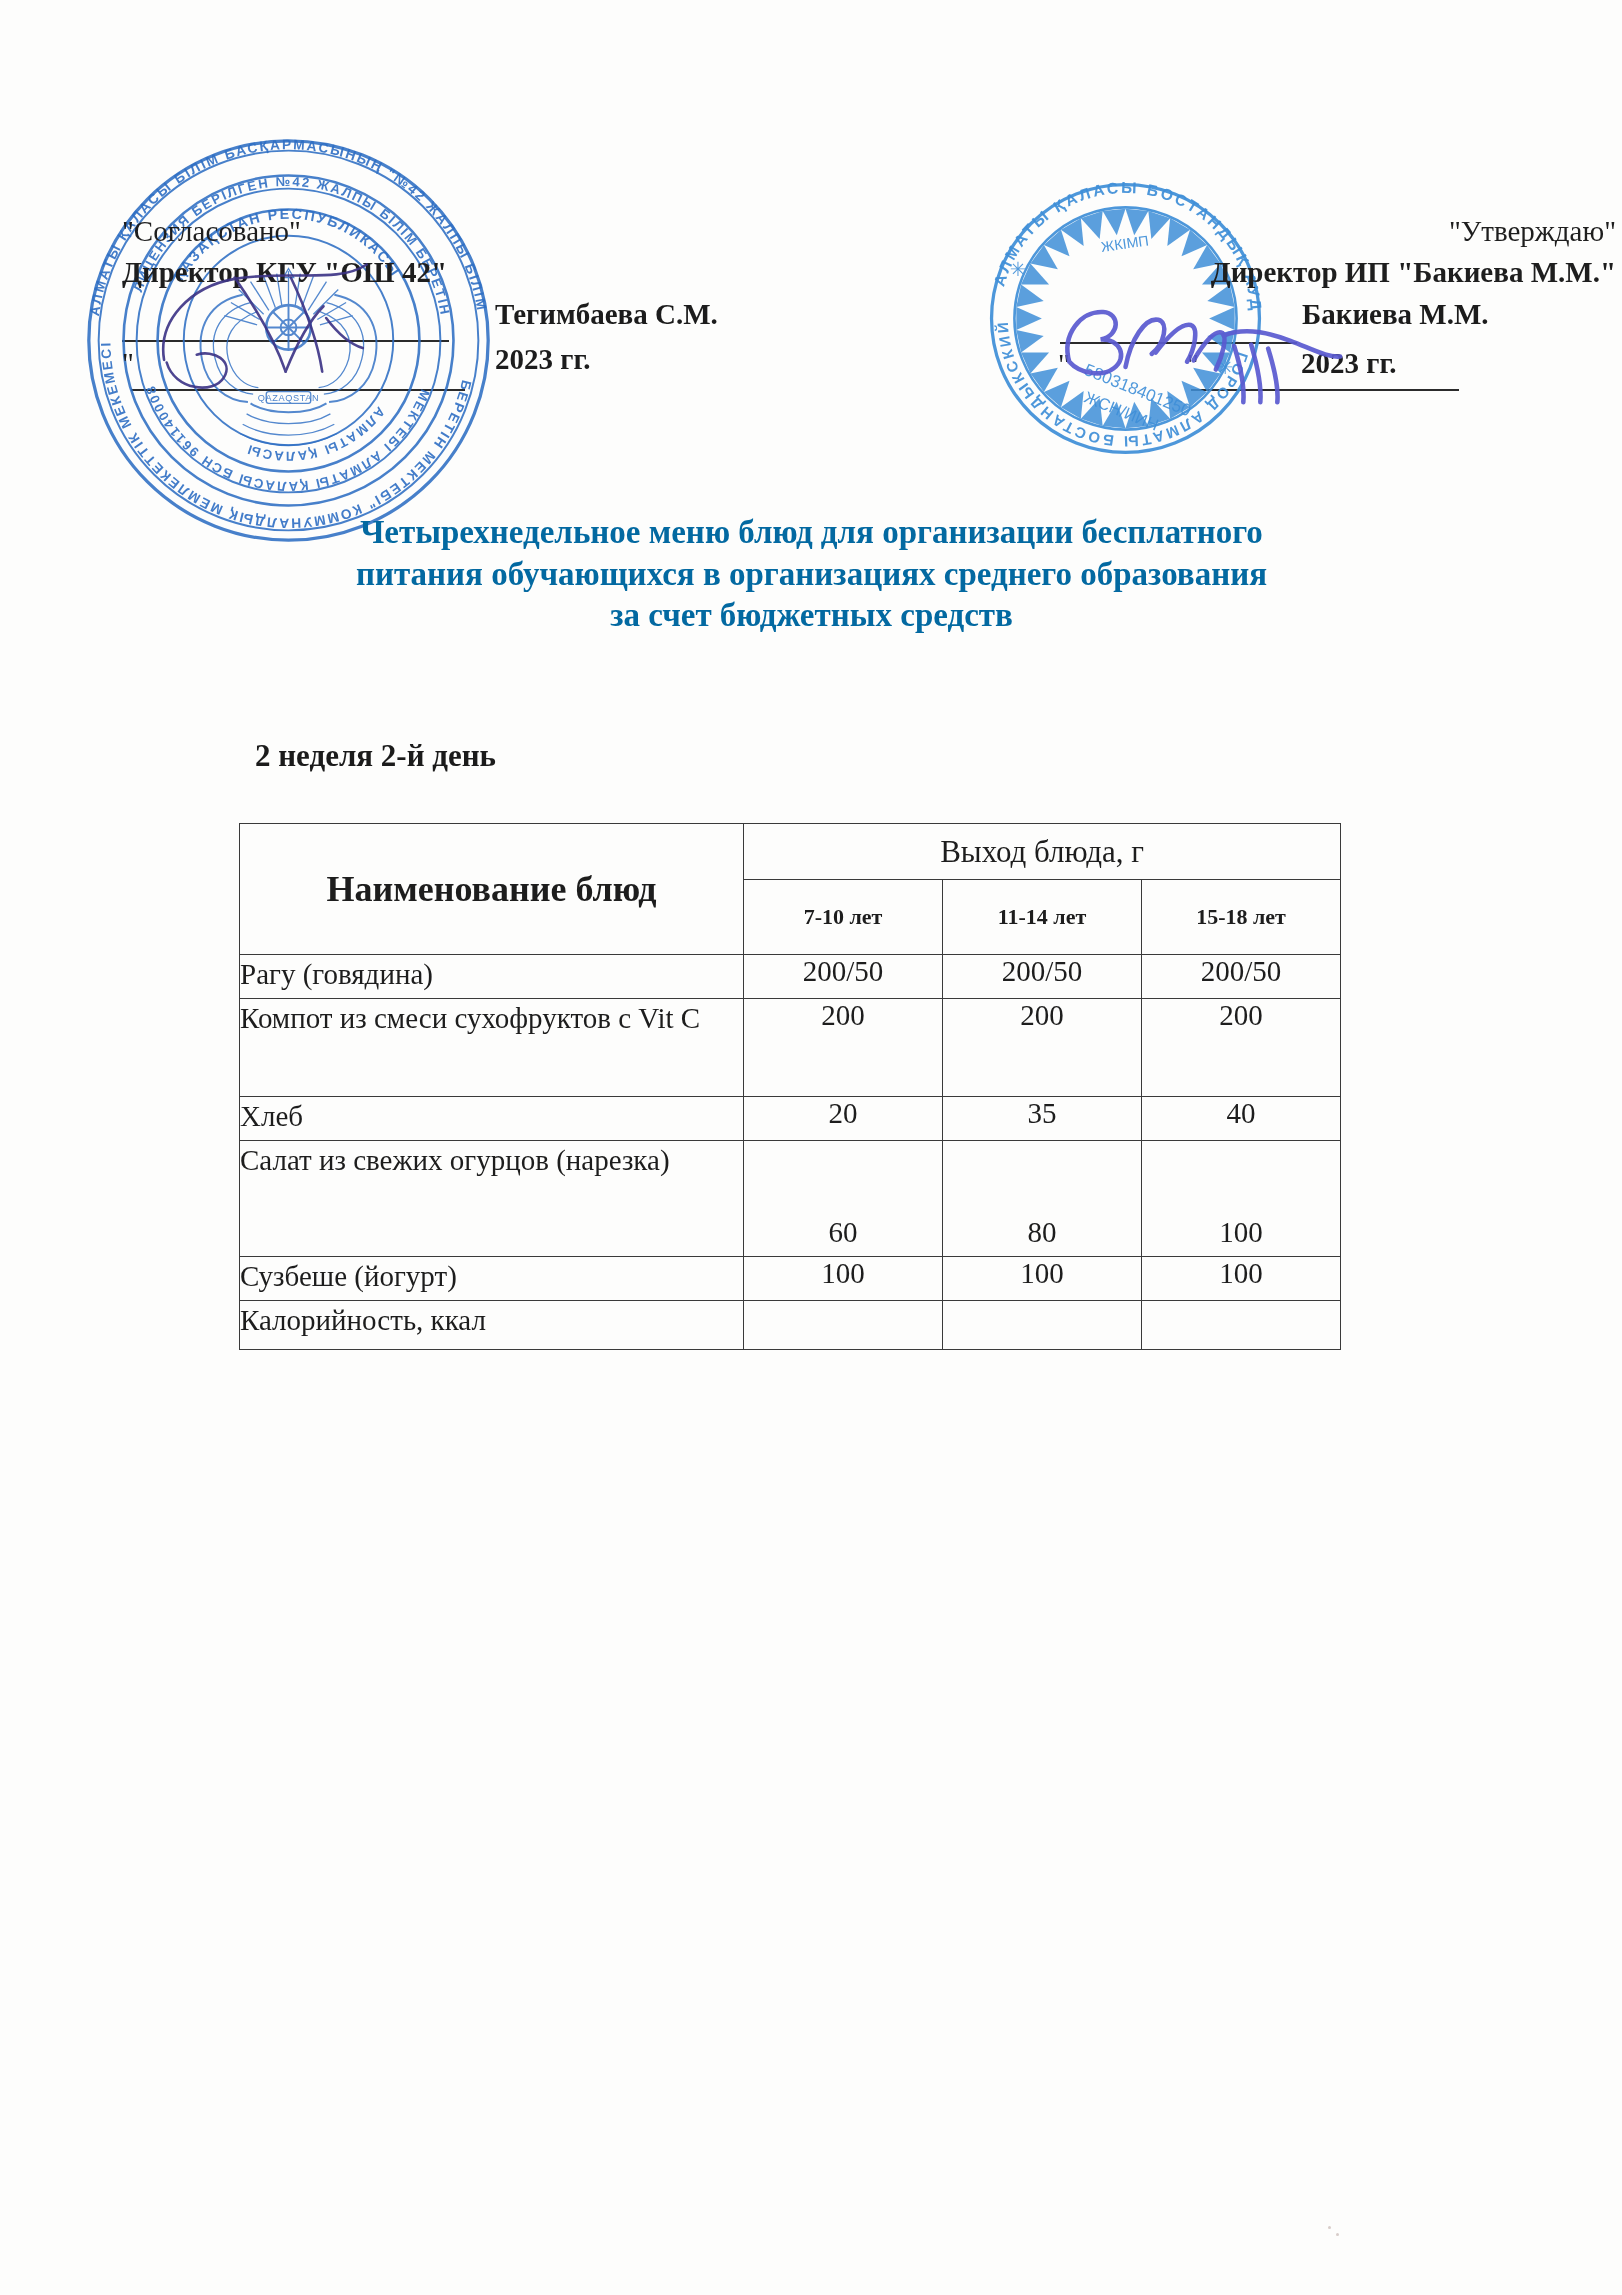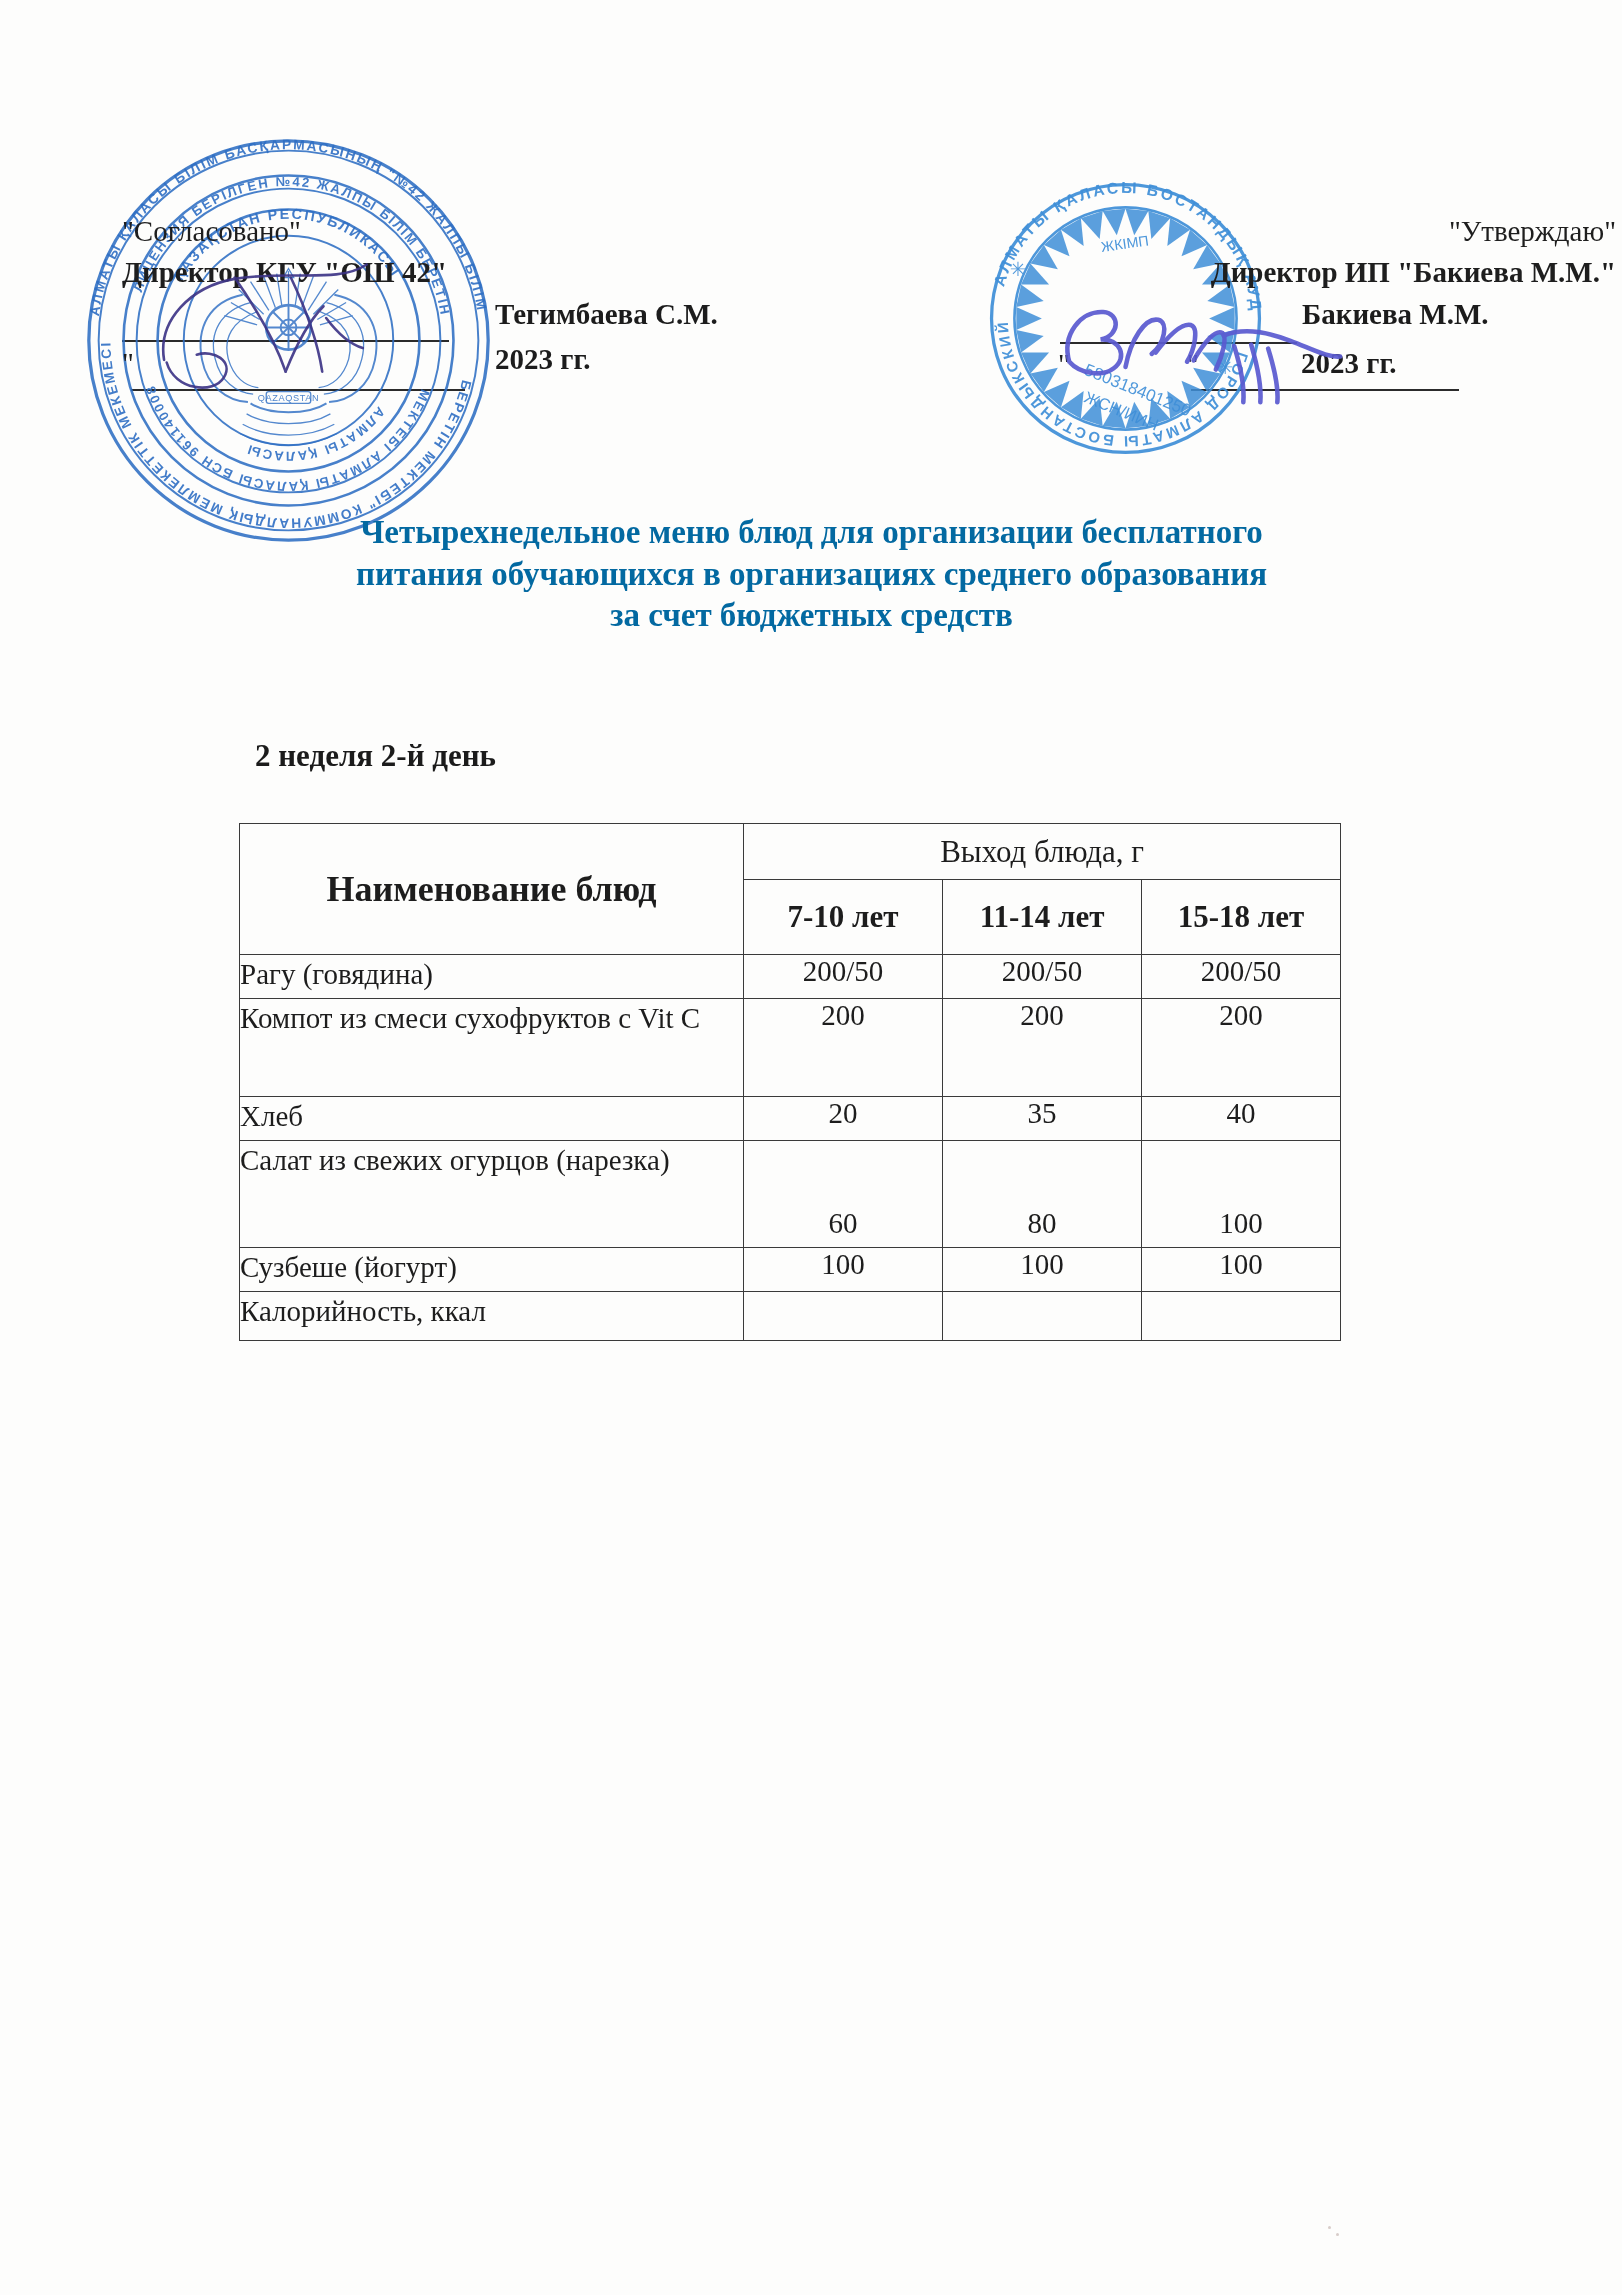--- a/index.html
+++ b/index.html
@@ -103,41 +103,41 @@
   }
   th.group-head {
     font-weight: normal;
     font-size: 31px;
     text-align: center;
     vertical-align: middle;
     height: 54px;
   }
   th.age-head {
     font-weight: bold;
-    font-size: 31px;
+    font-size: 22px;
     text-align: center;
     vertical-align: middle;
     height: 72px;
   }
 
   td.dish {
     text-align: left;
     padding: 5.2px 0 5.2px 9.2px;
     vertical-align: top;
     font-size: 29px;
     line-height: 1.34;
   }
   td.dish.kcal { font-weight: normal; }
   td.val {
     text-align: center;
     vertical-align: top;
     font-size: 29px;
     padding-top: 5.2px;
   }
-  td.val.bottom { vertical-align: bottom; padding-bottom: 6.5px; padding-top: 0; }
+  td.val.bottom { vertical-align: bottom; padding-bottom: 6.5px; padding-top: 9px; }
 
   tr.r-ragu td { height: 43px; }
   tr.r-kompot td { height: 97px; }
   tr.r-hleb td { height: 43px; }
   tr.r-salat td { height: 99px; }
   tr.r-suzbe td { height: 43px; }
   tr.r-kcal td { height: 48px; }
 
   
   .seal {

